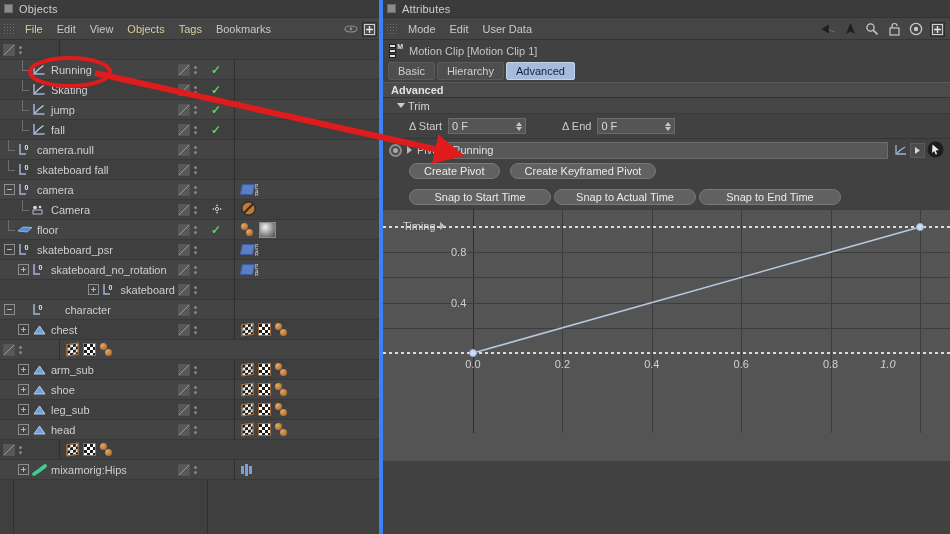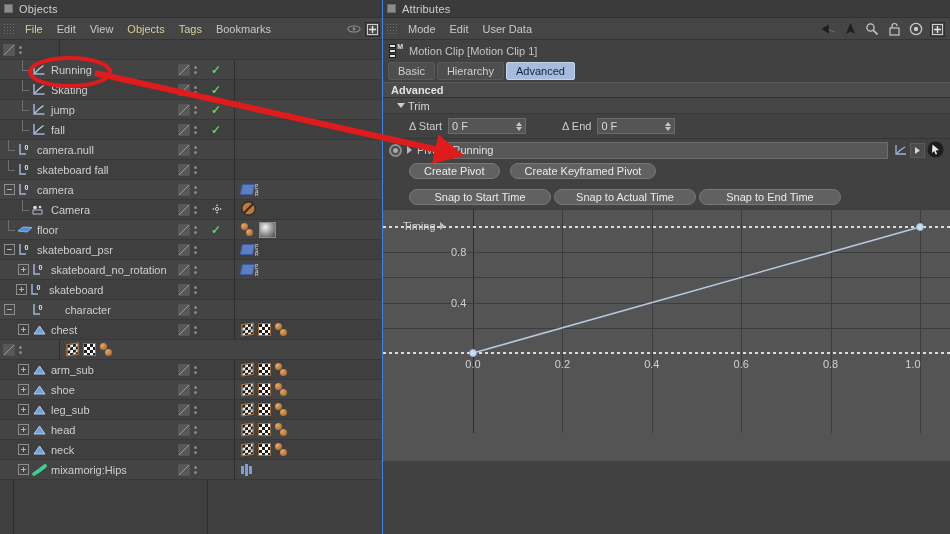--- a/index.html
+++ b/index.html
@@ -8,21 +8,21 @@
     background: #3b3b3b;
     font-family: "Liberation Sans", sans-serif;
     font-size: 11px;
     color: #c8c8c8;
     overflow: hidden;
   }
   #app { position: relative; width: 950px; height: 534px; display: flex; }
 
   
   .panel { position: relative; height: 534px; background: #414141; }
-  #objects-panel { width: 445px; border-right: 1px solid #3b82f6; }
+  #objects-panel { width: 445px; border-right: 4px solid #3b82f6; }
   #attributes-panel { width: 567px; }
 
   .panel-titlebar {
     height: 18px; background: #3b3b3b;
     display: flex; align-items: center; gap: 6px;
     padding: 0 4px; border-bottom: 1px solid #333;
   }
   .panel-title { font-size: 11px; color: #cfcfcf; letter-spacing: .2px; }
   .title-sq { width: 9px; height: 9px; background: #8c8c8c; border: 1px solid #6b6b6b; }
 
@@ -522,21 +522,21 @@
             </div>
             <div class="tree-col-mid"></div>
             <div class="tree-col-icons">
               <span style="display: inline-flex; align-items: center; gap: 1px;">
                 <span class="bluetag"></span>
                 <span class="psr-letters">P<br>S<br>R</span>
               </span>
             </div>
           </div>
           <div class="tree-row norm">
-            <div class="tree-name-cell" style="padding-left: 16px;">
+            <div class="tree-name-cell" style="padding-left: 40px; justify-content: flex-end;">
               <span class="expander plus"></span>
               <span class="obj-icon">
                 <svg width="14" height="13" viewBox="0 0 14 13">
                   <path d="M2 1 V11 H8" stroke="#9fb4d6" stroke-width="1.5" fill="none"></path>
                   <text x="6.5" y="6.5" font-size="7" fill="#e6e6e6" font-family="sans-serif" font-weight="bold">0</text>
                 </svg>
               </span>
               <span class="tree-label">skateboard</span>
             </div>
             <div class="tree-col-tags">
@@ -717,29 +717,20 @@
             <div class="tree-col-icons">
               <span class="tag-tex skew"></span>
               <span class="tag-tex"></span>
               <span class="ball-pair">
                 <span class="ball b1"></span>
                 <span class="ball b2"></span>
               </span>
             </div>
           </div>
           <div class="tree-row norm">
-            <div class="tree-name-cell" style="padding-left: 18px;">
-              <span class="expander plus"></span>
-              <span class="obj-icon">
-                <svg width="15" height="12" viewBox="0 0 15 12">
-                  <path d="M7.5 2 L13 10 L2 10 Z" fill="#6fa3e0" stroke="#bcd5f2" stroke-width="0.9"></path>
-                </svg>
-              </span>
-              <span class="tree-label">neck</span>
-            </div>
             <div class="tree-col-tags">
               <span class="tag-hatch"></span>
               <span class="dots">
                 <span></span>
                 <span></span>
               </span>
             </div>
             <div class="tree-col-mid"></div>
             <div class="tree-col-icons">
               <span class="tag-tex skew"></span>
@@ -938,21 +929,21 @@
             <svg width="567" height="252" style="position: absolute; left: 0px; top: 0px;">
               <polyline points="90,144 537,18" fill="none" stroke="#b8c8e0" stroke-width="1.6"></polyline>
             </svg>
             <div class="curve-pt" style="left: 90px; top: 144px;"></div>
             <div class="curve-pt" style="left: 537px; top: 18px;"></div>
             <div class="tick-x" style="left: 90px; top: 149px;">0.0</div>
             <div class="tick-x" style="left: 179.4px; top: 149px;">0.2</div>
             <div class="tick-x" style="left: 268.8px; top: 149px;">0.4</div>
             <div class="tick-x" style="left: 358.2px; top: 149px;">0.6</div>
             <div class="tick-x" style="left: 447.6px; top: 149px;">0.8</div>
-            <div class="tick-x" style="left: 530px; top: 149px;">1.0</div>
+            <div class="tick-x" style="left: 505px; top: 149px; font-style: italic;">1.0</div>
             <div class="tick-y" style="left: 68px; top: 93.6px;">0.4</div>
             <div class="tick-y" style="left: 68px; top: 43.2px;">0.8</div>
           </div>
       </div>
     </div>
   </div>
 
   <svg id="annotation" viewBox="0 0 950 534">
     <defs>
       <marker id="arrowhead" markerWidth="5" markerHeight="5" refX="2.2" refY="2.5" orient="auto">

